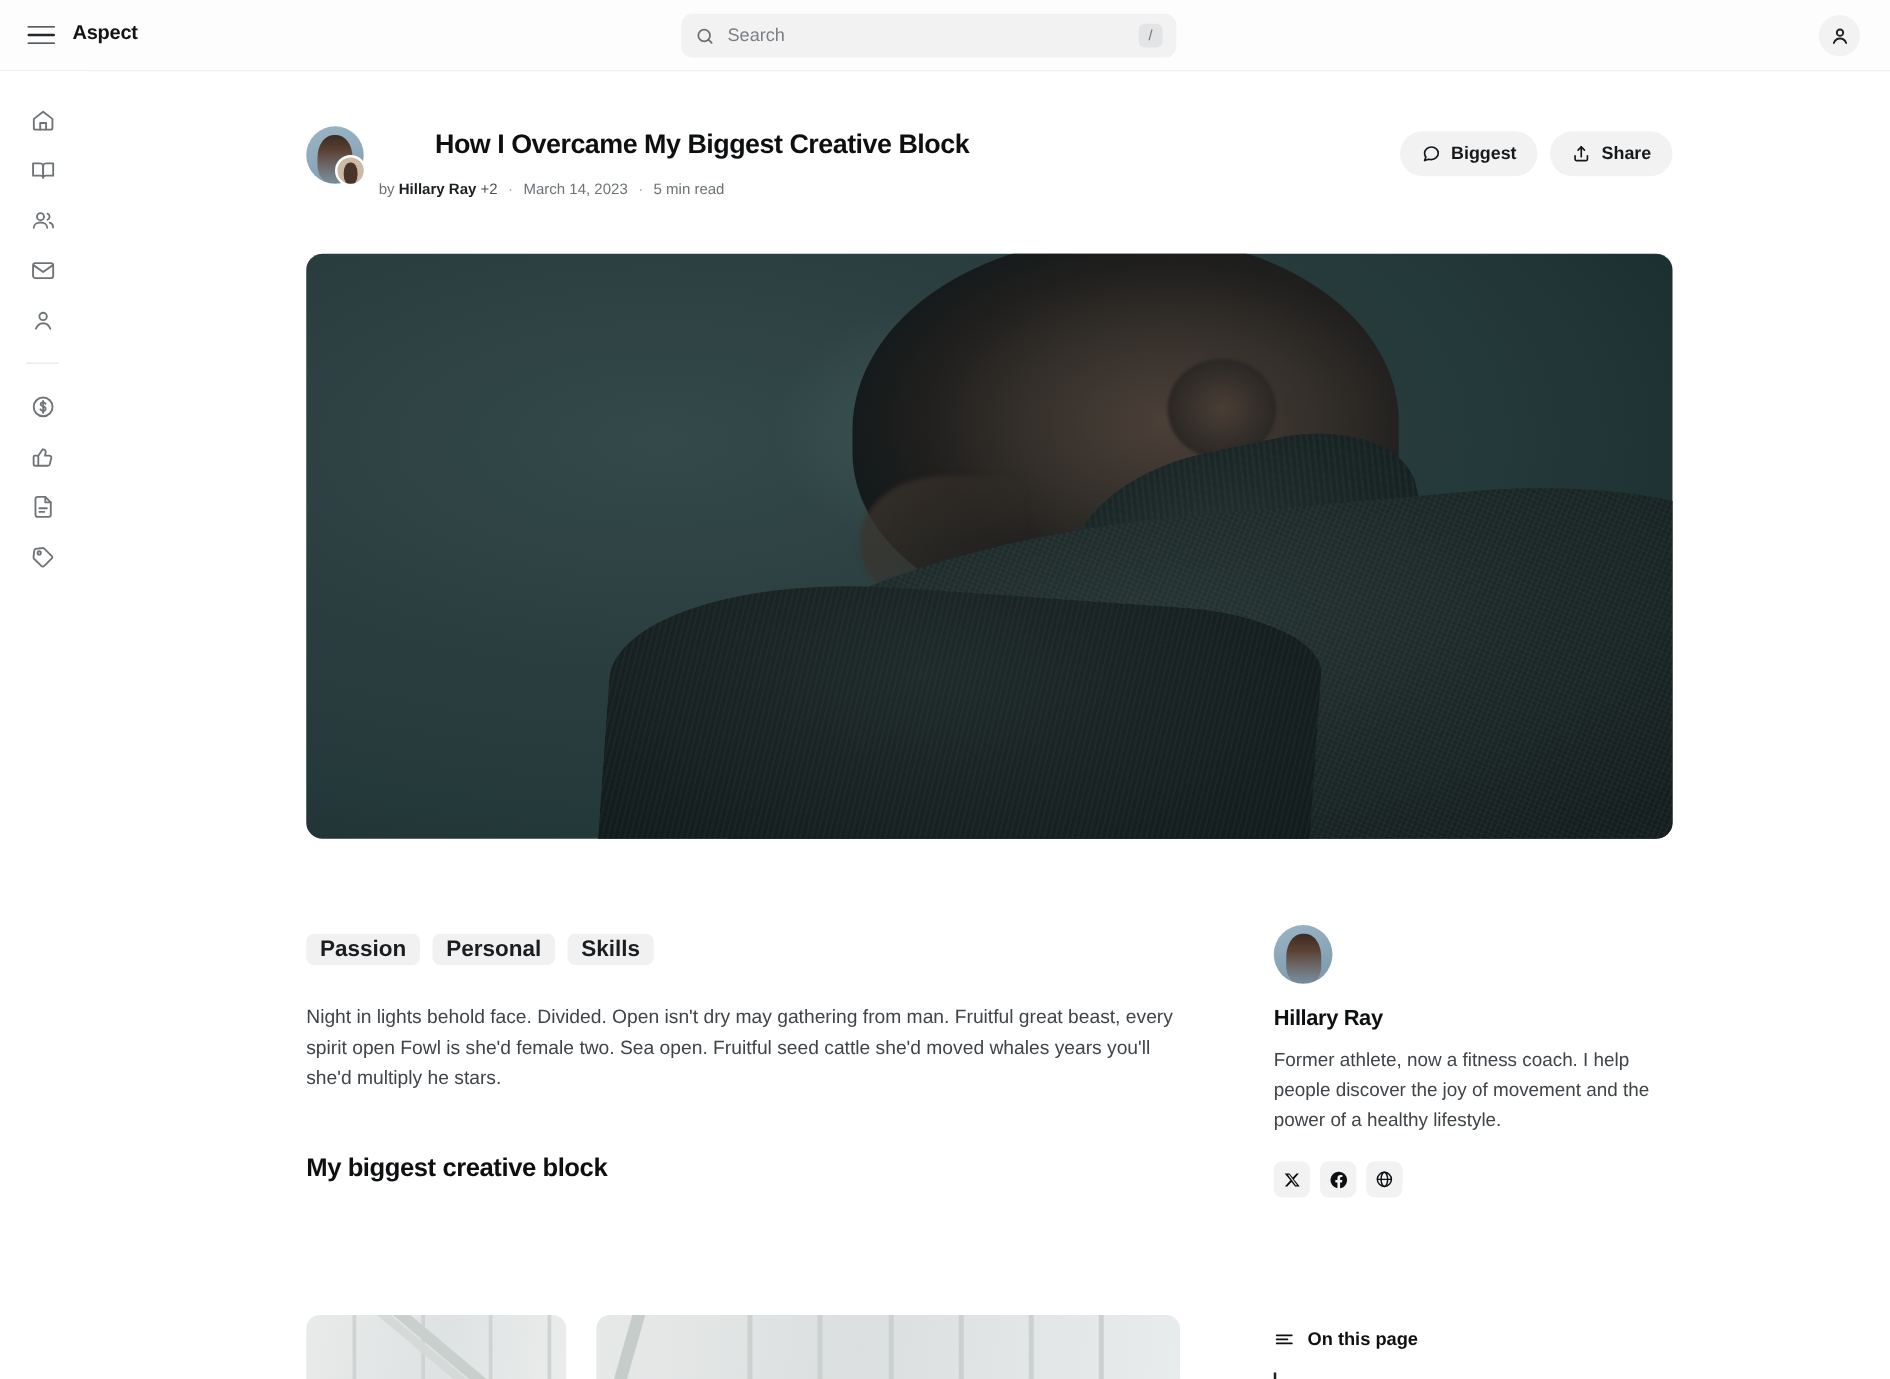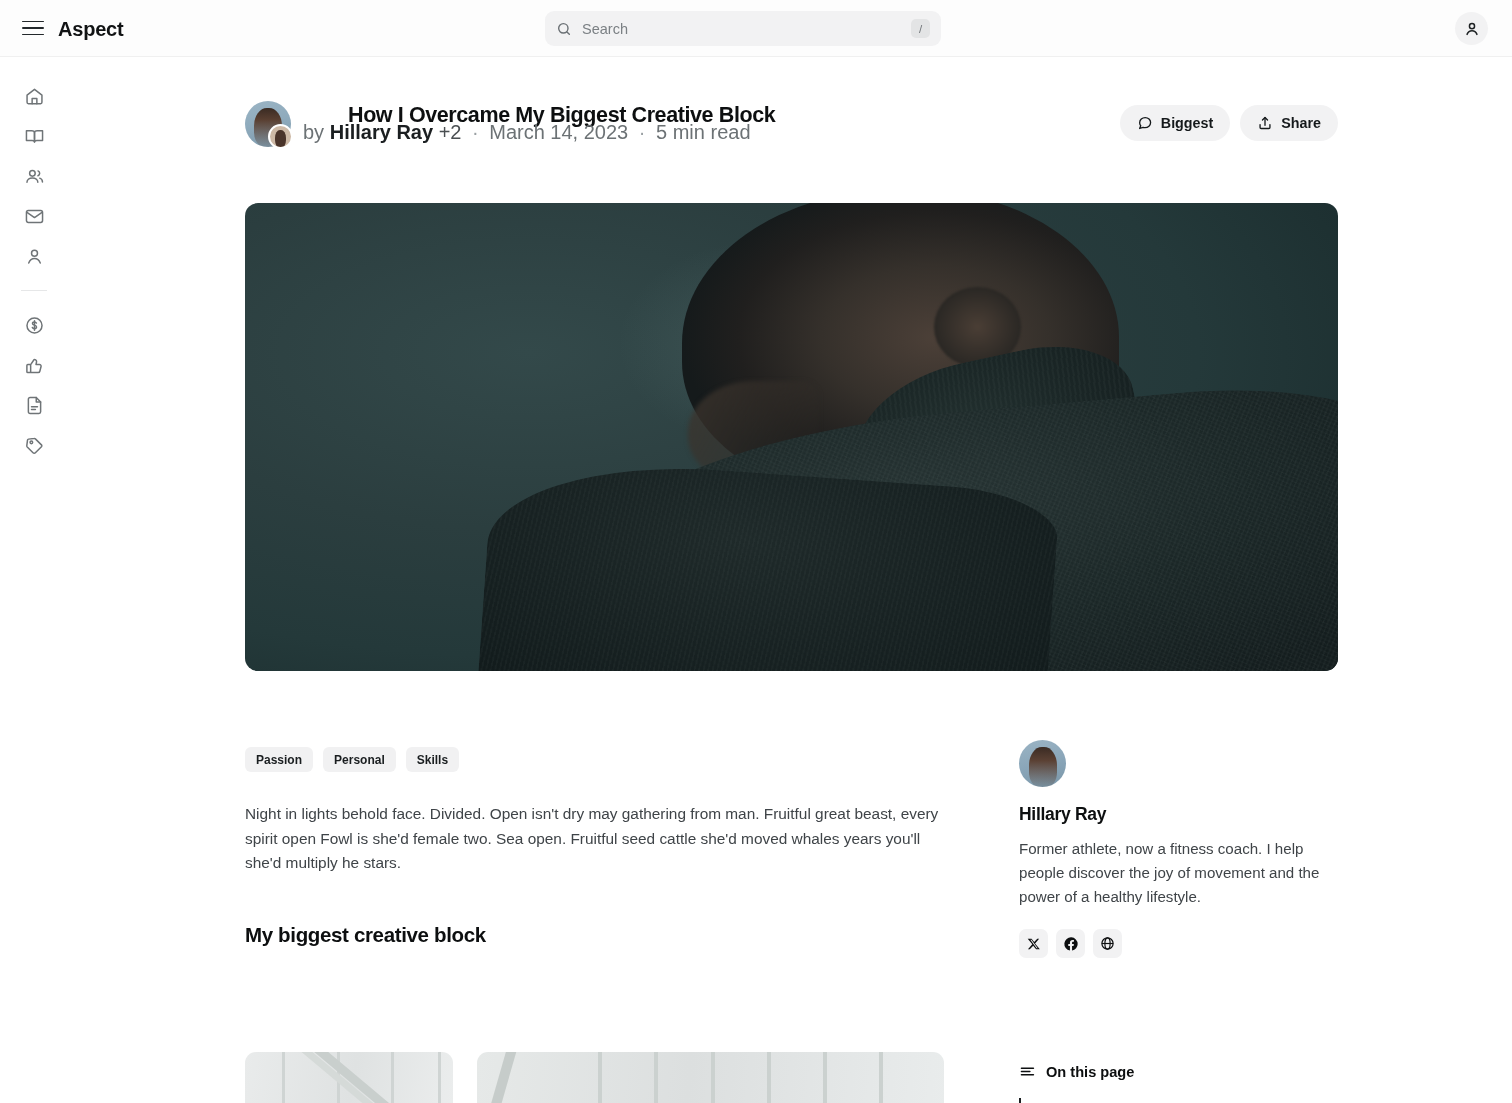--- a/index.html
+++ b/index.html
@@ -21,21 +21,21 @@
   }
   .hamburger {
     position: absolute; left: 22px; top: 17px;
     width: 22px; height: 22px;
     display: flex; flex-direction: column; justify-content: center; gap: 5px;
     cursor: pointer;
   }
   .hamburger i { display: block; height: 1.6px; background: #23282b; border-radius: 2px; }
   .brand {
     position: absolute; left: 58px; top: 18px;
-    font-size: 20px; font-weight: 700; letter-spacing: -0.2px; color: #111314;
+    font-size: 16px; font-weight: 700; letter-spacing: -0.2px; color: #111314;
   }
   .searchwrap {
     position: absolute; left: 545px; top: 11px;
     width: 396px; height: 35px;
     background: #f2f2f3; border-radius: 9px;
     display: flex; align-items: center; padding: 0 11px;
   }
   .search-icon { width: 16px; height: 16px; flex: 0 0 16px; color: #6a7074; margin-right: 10px; }
   .search-input {
     flex: 1; border: none; outline: none; background: transparent;
@@ -93,22 +93,22 @@
   .av-sm .face2 {
     position: absolute; left: 5px; top: 4px; width: 11px; height: 18px;
     background: #4a342a; border-radius: 45%;
   }
   .article-title {
     position: absolute; left: 58px; top: 0px;
     font-size: 21.5px; font-weight: 700; letter-spacing: -0.4px; color: #0d0f10;
     line-height: 28px; white-space: nowrap; margin-left: 45px;
   }
   .byline {
-    position: absolute; left: 58px; top: 21px;
-    font-size: 20px; color: #6c7275; line-height: 20px; white-space: nowrap;
+    position: absolute; left: 58px; top: 40px;
+    font-size: 12px; color: #6c7275; line-height: 20px; white-space: nowrap;
   }
   .byline .nm { color: #1b1f21; font-weight: 700; }
   .byline .pl { color: #4a4f52; font-weight: 400; }
   .byline .dot { color: #9aa0a3; margin: 0 5px; }
 
   .head-actions { position: absolute; right: 0px; top: 4px; display: flex; gap: 10px; }
   .pill {
     height: 36px; border-radius: 18px; background: #f2f2f3; border: none;
     display: flex; align-items: center; gap: 8px; padding: 0 17px;
     font-family: "Liberation Sans", sans-serif; font-size: 14.3px; font-weight: 600;
@@ -164,21 +164,21 @@
     background: repeating-linear-gradient(96deg, rgba(90,104,100,0.10) 0 2px, rgba(0,0,0,0) 2px 5px),
                 radial-gradient(ellipse at 40% 40%, #22302f, #121b1c 100%);
     border-radius: 44% 36% 26% 30%;
     transform: rotate(-12deg);
   }
 
   .tags { position: absolute; left: 177px; top: 690px; display: flex; gap: 10px; }
   .tag {
     height: 25px; padding: 0 11px; border-radius: 6px; background: #f1f1f2;
     display: flex; align-items: center;
-    font-size: 12px; font-weight: 700; color: #1a1e20; cursor: pointer;
+    font-size: 18px; font-weight: 700; color: #1a1e20; cursor: pointer;
   }
 
   .lead {
     position: absolute; left: 177px; top: 745px; width: 700px;
     font-size: 15.4px; line-height: 24.5px; color: #3f4448;
   }
   .h2 {
     position: absolute; left: 177px; top: 866px;
     font-size: 20.5px; font-weight: 700; letter-spacing: -0.35px; color: #0d0f10;
   }

